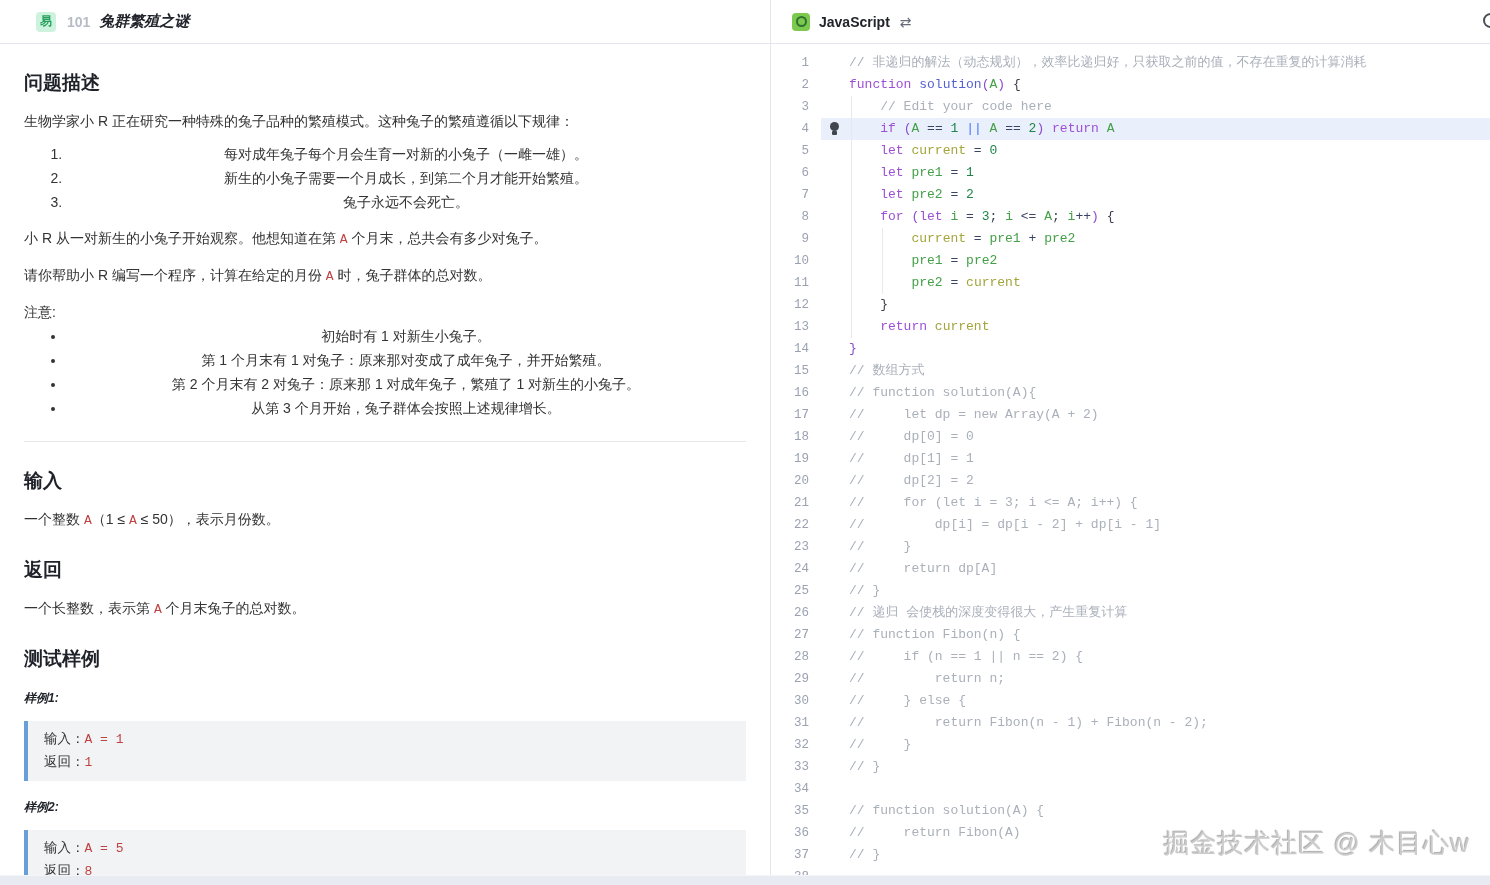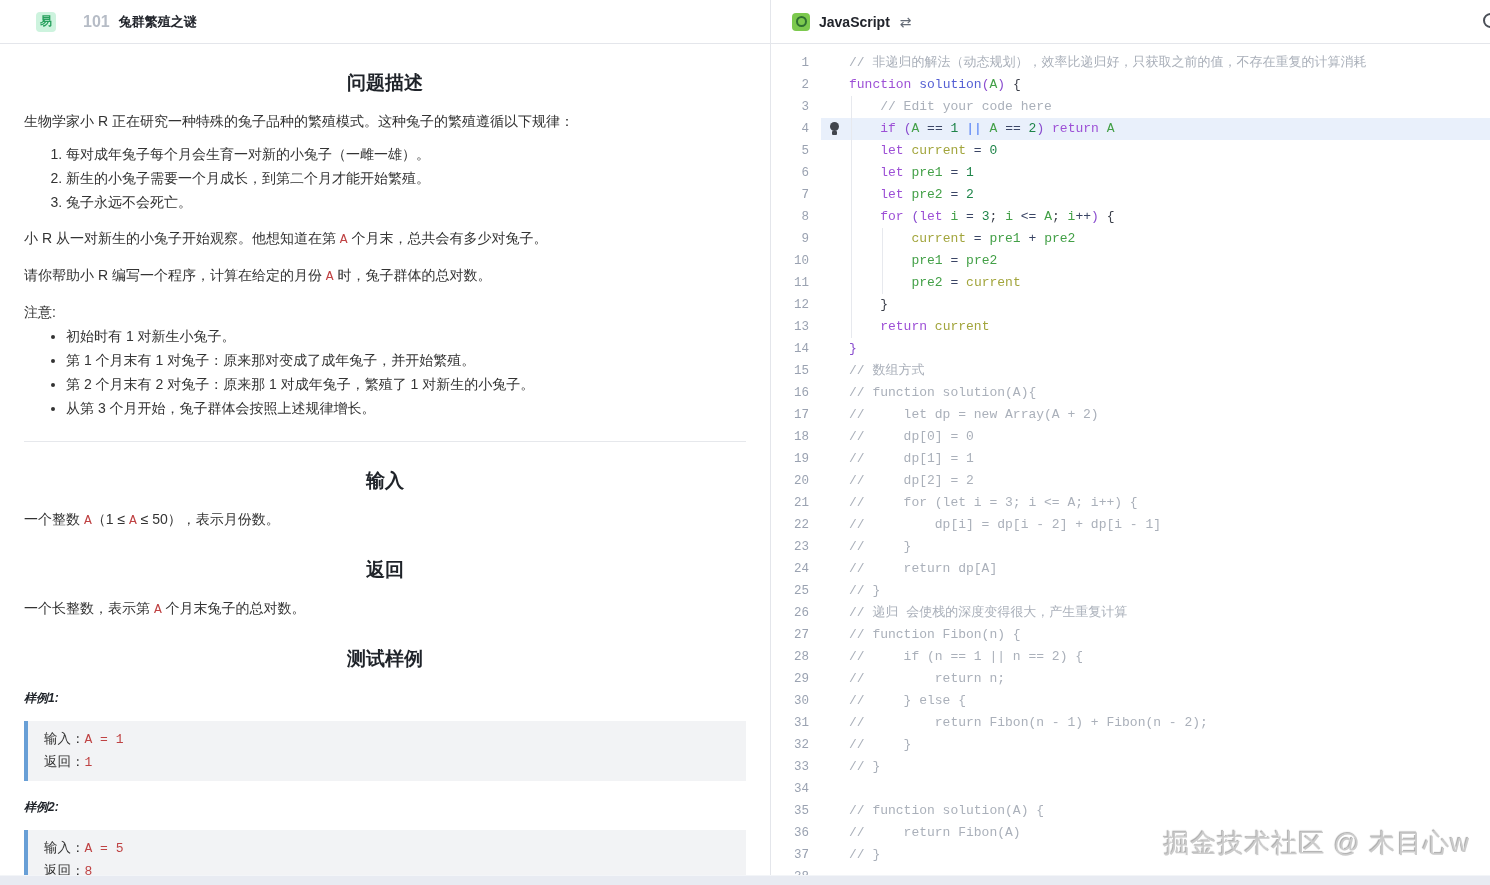--- a/index.html
+++ b/index.html
@@ -11,37 +11,37 @@
   .right-pane { position:absolute; left:771px; top:0; width:719px; height:881px; background:#fff; overflow:hidden; }
   .pane-divider { position:absolute; left:770px; top:0; width:1px; height:885px; background:var(--divider,#e4e6eb); }
 
   
   .pane-header { height:44px; display:flex; align-items:center; border-bottom:1px solid var(--divider,#e4e6eb); position:relative; }
   .left-pane  .pane-header { padding-left:36px; }
   .right-pane .pane-header { padding-left:21px; }
   .diff-badge { width:20px; height:20px; border-radius:4px; background:var(--badge-bg,#cdf3de);
                 color:var(--badge-text,#27a05d); font-size:12px; font-weight:700;
                 display:flex; align-items:center; justify-content:center; flex:0 0 auto; }
-  .problem-id { margin-left:27px; color:#b6bcc6; font-size:16px; font-weight:600; }
-  .problem-title { margin-left:9px; color:#21242b; font-size:13px; font-weight:700; }
+  .problem-id { margin-left:11px; color:#b6bcc6; font-size:14px; font-weight:600; }
+  .problem-title { margin-left:9px; color:#21242b; font-size:15px; font-weight:700;font-style:italic; }
 
   .js-icon { width:18px; height:18px; border-radius:4px; background:#7cc94e; position:relative; flex:0 0 auto; }
   .js-icon:after { content:""; position:absolute; inset:3.5px; border:2px solid #2f7031; border-radius:50%; }
   .lang-label { margin-left:9px; color:#21242b; font-size:14px; font-weight:700; }
   .swap-icon { margin-left:10px; color:#646b76; font-size:14px; line-height:1; }
   .refresh-icon { position:absolute; right:-8px; top:13px; width:15px; height:15px;
                   border:2px solid #4a4f57; border-radius:50%; }
 
   
   .problem-body { padding:0 24px; font-size:14px; color:#333; }
-  .problem-body h2 { font-size:19px; color:#1f2329; margin-top:26px; font-weight:700;text-align:center; }
+  .problem-body h2 { font-size:19px; color:#1f2329; margin-top:26px; font-weight:700; }
   .problem-body p  { margin-top:15px; line-height:21px; }
   .problem-body ol { margin-top:12px; padding-left:42px; }
   .problem-body ul { margin-top:2px; padding-left:42px; }
-  .problem-body li { line-height:21px; margin:3px 0; }
+  .problem-body li { line-height:21px; margin:3px 0;text-align:center; }
   .problem-body hr { border:none; border-top:1px solid #e6e8ec; margin-top:22px; }
   .sample-label { margin-top:18px; font-style:italic; font-weight:700; font-size:12px; color:#1f2329; }
   .sample-block { margin-top:14px; background:var(--sample-bg,#f2f3f5);
                   border-left:4px solid var(--sample-border,#689fd6); padding:7px 16px; }
   .sample-line  { line-height:22px; font-size:13.5px; color:#333; }
   .code-red { color:var(--code-red,#bf4243); font-family:"Liberation Mono","DejaVu Sans Mono",monospace; font-size:13px; }
 
   
   .code-area { padding-top:8px; font-family:"Liberation Mono","DejaVu Sans Mono",monospace; font-size:13px; }
   .code-line { display:flex; height:22px; line-height:22px; }

